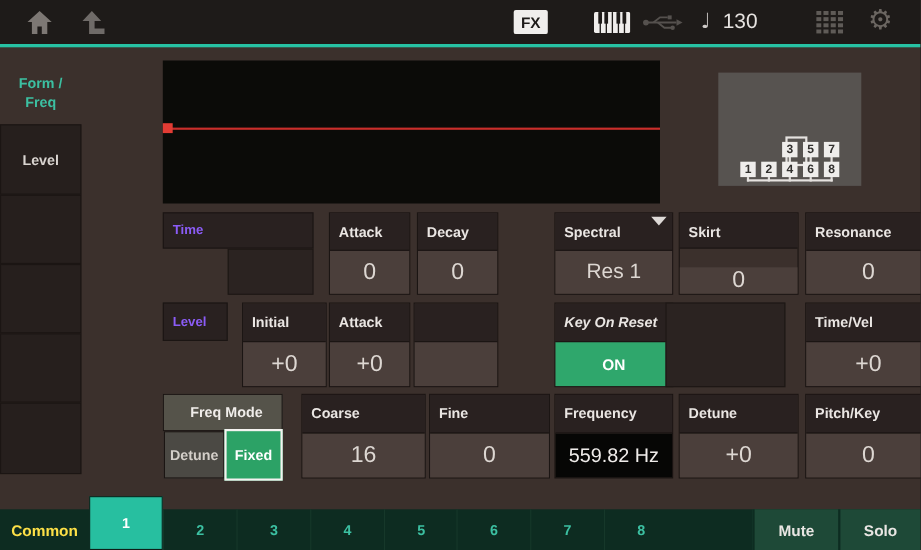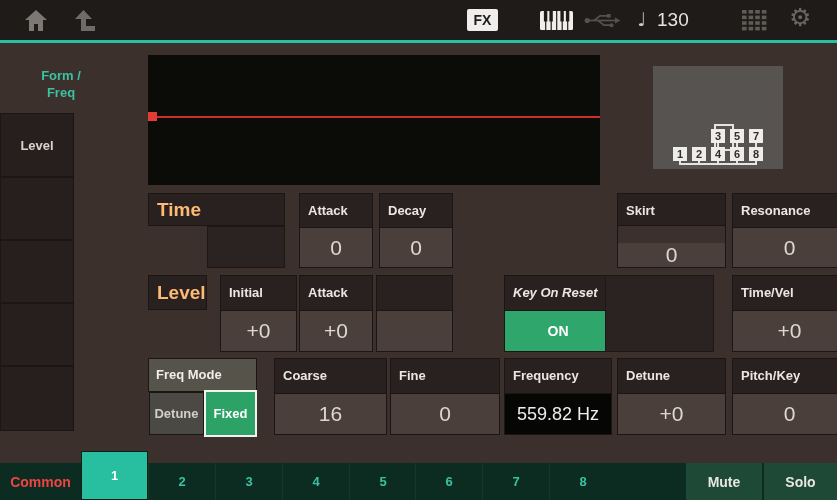--- a/index.html
+++ b/index.html
@@ -18,21 +18,21 @@
   .note-glyph{position:absolute;left:637px;top:8px;font-size:19px;color:#cfcbc8;
     font-family:"DejaVu Sans",sans-serif;}
   .tempo-val{position:absolute;left:657px;top:9px;font-size:19px;color:#e6e3e0;}
   .gear-glyph{position:absolute;left:789px;top:3px;font-size:25px;color:#6b6661;
     font-family:"DejaVu Sans",sans-serif;}
 
   
   .side-tab{position:absolute;left:0;width:72px;background:#261f1d;border:1px solid #1b1513;
     color:#d9d4d0;font-size:13px;font-weight:bold;display:flex;align-items:center;
     justify-content:center;text-align:center;flex-direction:column;line-height:17px;}
-  .side-tab.sel{background:transparent;border-color:transparent;color:#3cc0a2;margin-left:24px;}
+  .side-tab.sel{background:transparent;border-color:transparent;color:#3cc0a2;}
 
   
   .env{position:absolute;left:148px;top:55px;width:452px;height:130px;background:#0b0b08;}
   .env-line{position:absolute;left:4px;top:61px;width:448px;height:2px;background:#c92f2b;}
   .env-handle{position:absolute;left:0;top:57px;width:9px;height:9px;background:#e23c34;}
   .algo{position:absolute;left:653px;top:66px;width:130px;height:103px;background:#575350;}
   .op{position:absolute;width:14px;height:14px;background:#efedeb;color:#32302e;
     font-size:11px;font-weight:bold;text-align:center;line-height:14px;z-index:2;}
   .algo-line{position:absolute;background:#e5e2df;z-index:1;}
   .fb-loop{position:absolute;left:61px;top:58px;width:16px;height:23px;
@@ -42,38 +42,38 @@
   .cell{position:absolute;border:1px solid #1b1513;box-sizing:border-box;
     display:flex;flex-direction:column;margin-left:12px;}
   .cell-h{height:33px;background:#292120;border-bottom:1px solid #1b1513;color:#eae6e3;
     font-size:13px;font-weight:bold;line-height:33px;padding-left:8px;position:relative;
     white-space:nowrap;overflow:hidden;}
   .cell-v{flex:1;background:#4b3f3b;color:#ddd7d2;font-size:21px;display:flex;
     align-items:center;justify-content:center;}
   .cell-v.black{background:#060605;color:#efecea;font-size:18px;}
   .cell-v.green{background:#2fa76c;color:#fff;font-size:14px;font-weight:bold;}
   .label-box{position:absolute;background:#292120;border:1px solid #1b1513;box-sizing:border-box;
-    color:#fdba74;font-size:19px;font-weight:bold;line-height:31px;padding-left:8px;}
+    color:#8b5cf6;font-size:12px;font-weight:bold;line-height:31px;padding-left:8px;}
   .dark-box{position:absolute;background:#2b2321;border:1px solid #1d1715;box-sizing:border-box;}
   .tri{position:absolute;top:3px;right:5px;width:0;height:0;
     border-left:7px solid transparent;border-right:7px solid transparent;
     border-top:8px solid #ddd9d6;}
   .fm-header{position:absolute;left:148px;top:358px;width:109px;height:34px;background:#55534a;
     border:1px solid #1b1513;box-sizing:border-box;color:#f0edea;font-size:13px;font-weight:bold;
-    line-height:32px;padding-left:7px;}
+    line-height:32px;padding-left:24px;}
   .ratio-btn{position:absolute;left:149px;top:392px;width:55px;height:43px;background:#4b4944;
     color:#d3cec8;font-size:13px;font-weight:bold;display:flex;align-items:center;
     justify-content:center;box-sizing:border-box;border:1px solid #1b1513;}
   .fixed-btn{position:absolute;left:204px;top:390px;width:53px;height:47px;background:#2ca266;
     color:#fff;font-size:13px;font-weight:bold;display:flex;align-items:center;
     justify-content:center;box-sizing:border-box;border:2px solid #f4f2f0;}
 
   
   .botbar{position:absolute;left:0;top:463px;width:837px;height:37px;background:#0d2c21;}
-  .common{position:absolute;left:0;top:0;width:81px;height:37px;color:#ef4444;font-size:14px;
+  .common{position:absolute;left:0;top:0;width:81px;height:37px;color:#fde047;font-size:14px;
     font-weight:bold;display:flex;align-items:center;justify-content:center;}
   .btab{position:absolute;top:0;width:67px;height:37px;color:#3cc0a2;font-size:13px;
     font-weight:bold;display:flex;align-items:center;justify-content:center;
     border-left:1px solid #16382a;box-sizing:border-box;}
   .btab.sel{top:-12px;height:49px;background:#27bfa0;color:#fff;
     border:1px solid #0d1f18;z-index:2;}
   .mute-btn,.solo-btn{position:absolute;top:0;height:37px;background:#1e4937;color:#e9e6e3;
     font-size:14px;font-weight:bold;display:flex;align-items:center;justify-content:center;
     border-left:2px solid #0d2c21;box-sizing:border-box;}
 </style>
@@ -193,20 +193,27 @@
 
   <div class="cell" style="left:287px;top:193px;width:74px;height:75px;">
     <div class="cell-h">Attack</div>
     <div class="cell-v">0</div>
   </div>
   <div class="cell" style="left:367px;top:193px;width:74px;height:75px;">
     <div class="cell-h">Decay</div>
     <div class="cell-v">0</div>
   </div>
 
+  <div class="cell" style="left:492px;top:193px;width:108px;height:75px;">
+    <div class="cell-h">
+      <span>Spectral</span>
+      <span class="tri"></span>
+    </div>
+    <div class="cell-v" style="font-size:19px;">Res 1</div>
+  </div>
   <div class="cell" style="left:605px;top:193px;width:109px;height:75px;gap:17px;">
     <div class="cell-h">Skirt</div>
     <div class="cell-v">0</div>
   </div>
   <div class="cell" style="left:720px;top:193px;width:115px;height:75px;">
     <div class="cell-h">Resonance</div>
     <div class="cell-v">0</div>
   </div>
 
   <div class="label-box" style="left:148px;top:275px;width:59px;height:35px;line-height:33px;">Level</div>

